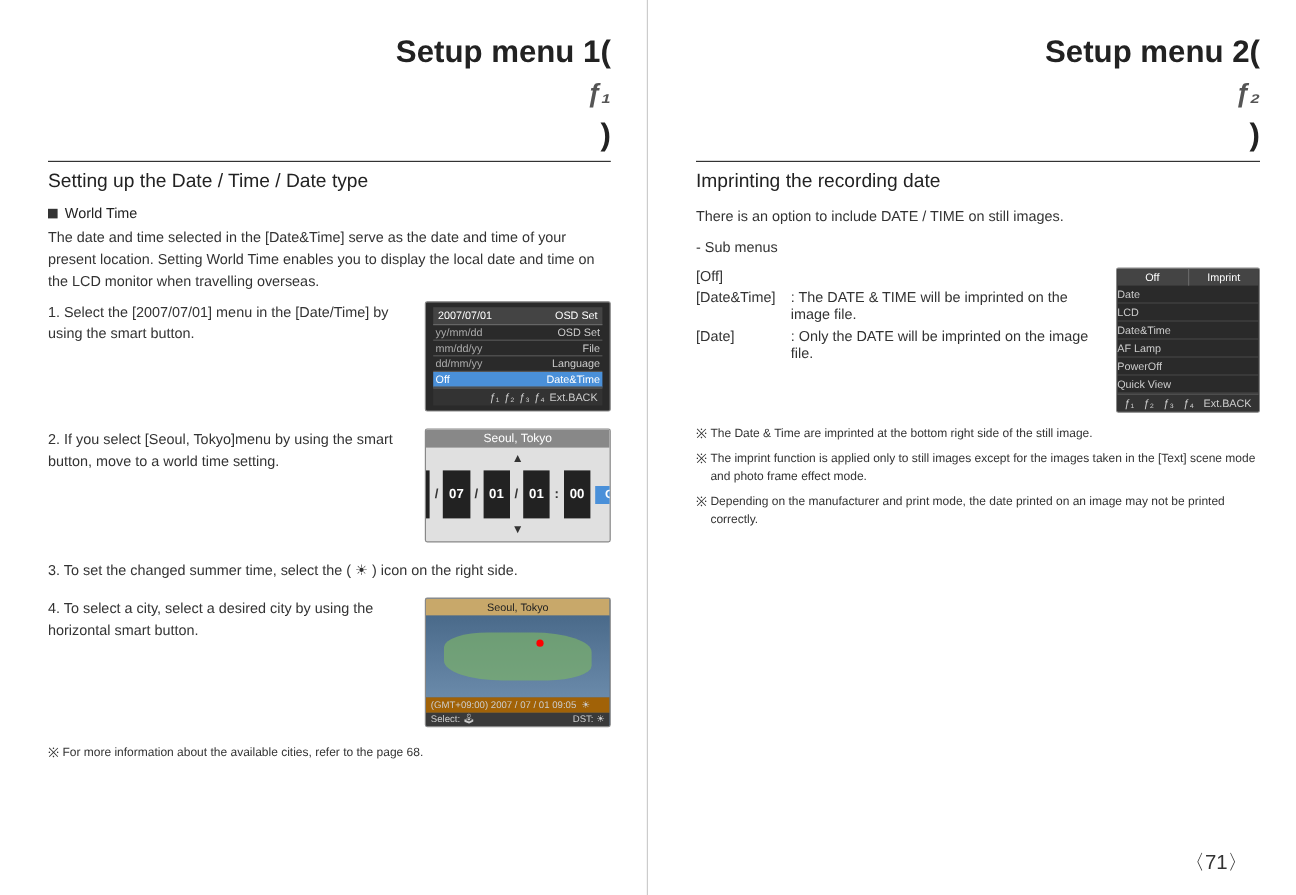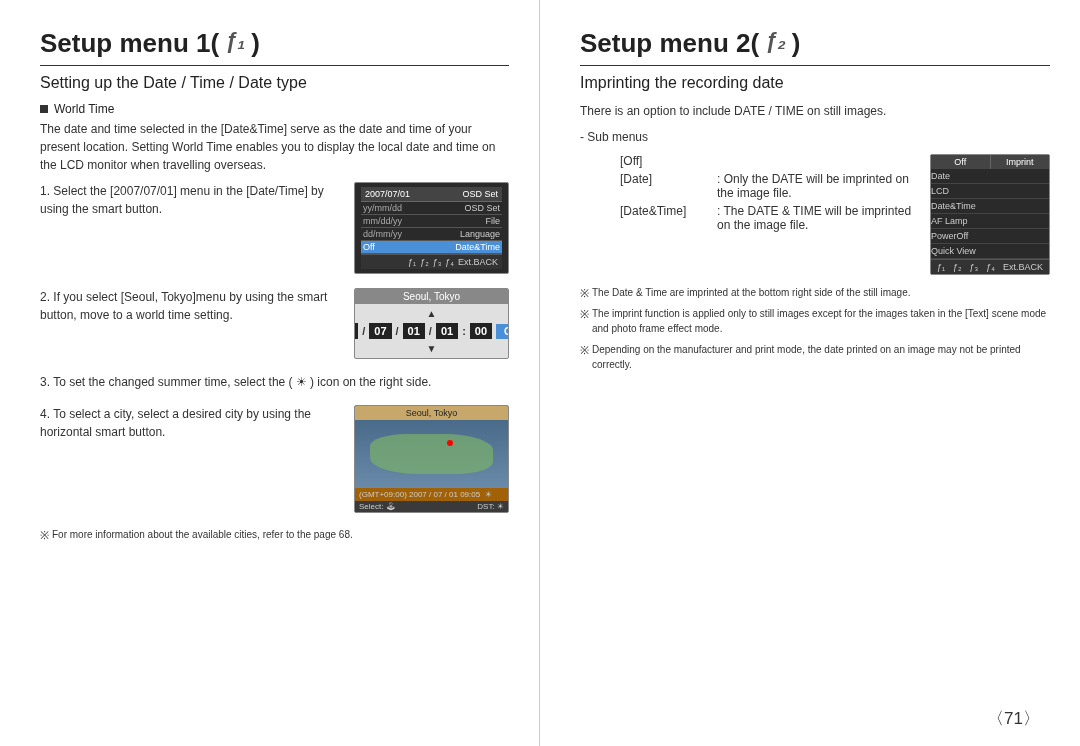--- a/index.html
+++ b/index.html
@@ -20,22 +20,23 @@
     }
     .page-right {
       width: 540px;
       padding: 28px 30px 20px 40px;
     }
     .section-title {
       font-size: 26px;
       font-weight: bold;
       margin-bottom: 6px;
       display: flex;
-      align-items: flex-start;
+      align-items: flex-end;
       gap: 6px;
+      flex-direction: column;
     }
     .section-title-icon {
       font-style: italic;
       font-size: 22px;
       color: #555;
     }
     .section-divider {
       border: none;
       border-top: 1.5px solid #333;
       margin-bottom: 8px;
@@ -147,21 +148,21 @@
     .wt-time-row {
       display: flex;
       align-items: center;
       gap: 4px;
       font-size: 11px;
       font-weight: bold;
     }
     .wt-box {
       background: #222;
       color: #fff;
-      padding: 2px 5px;
+      padding: 14px 5px;
       font-size: 11px;
       min-width: 22px;
       text-align: center;
     }
     .wt-ok {
       background: #4a90d9;
       color: #fff;
       padding: 2px 8px;
       font-size: 10px;
     }
@@ -265,23 +266,22 @@
     .menu-icon-bar {
       display: flex;
       justify-content: space-around;
       background: #333;
       padding: 2px;
       border-top: 1px solid #555;
     }
     .menu-icon { font-size: 9px; color: #ccc; }
     .submenu-row {
       display: flex;
-      gap: 22px;
+      gap: 4px;
       margin-bottom: 2px;
-      margin-left: 40px;
     }
     .submenu-label {
       min-width: 75px;
       color: #333;
       font-size: 12px;
     }
     .submenu-desc {
       color: #333;
       font-size: 12px;
       flex: 1;
@@ -449,26 +449,26 @@
   <p class="body-text">There is an option to include DATE / TIME on still images.</p>
 
   <p class="body-text">- Sub menus</p>
 
   <div class="right-menu-block">
     <div class="submenu-block">
       <div class="submenu-row">
         <span class="submenu-label">[Off]</span>
       </div>
       <div class="submenu-row" style="margin-top:4px;">
+        <span class="submenu-label">[Date&amp;Time]</span>
+        <span class="submenu-desc">: The DATE &amp; TIME will be imprinted on the image file.</span>
+      </div>
+      <div class="submenu-row" style="margin-top:4px;">
         <span class="submenu-label">[Date]</span>
         <span class="submenu-desc">: Only the DATE will be imprinted on the image file.</span>
-      </div>
-      <div class="submenu-row" style="margin-top:4px;">
-        <span class="submenu-label">[Date&amp;Time]</span>
-        <span class="submenu-desc">: The DATE &amp; TIME will be imprinted on the image file.</span>
       </div>
     </div>
 
     <div class="menu-screen">
       <div class="menu-header-row">
         <div class="menu-header-cell highlighted">Off</div>
         <div class="menu-header-cell">Imprint</div>
       </div>
       <div class="menu-item-row">
         <span>Date</span>

